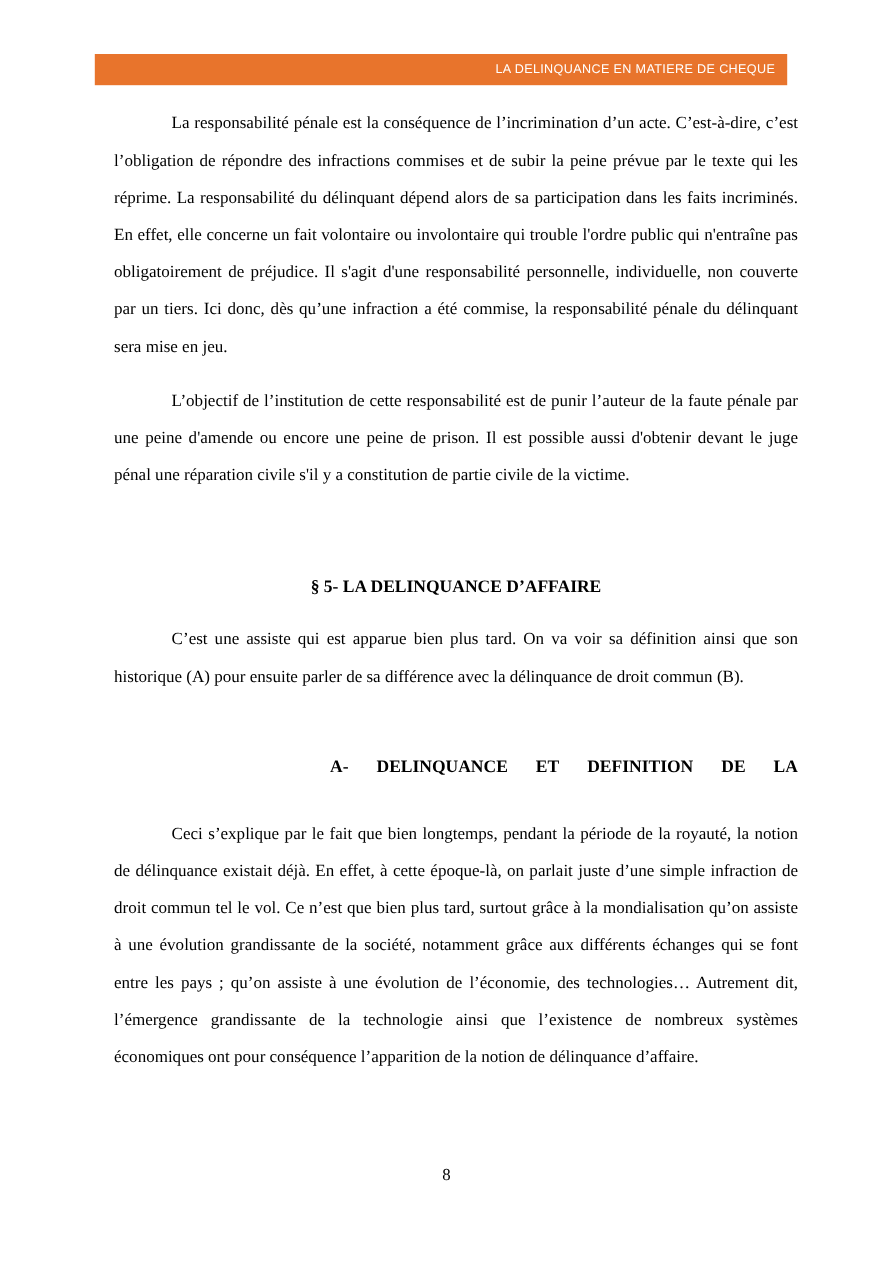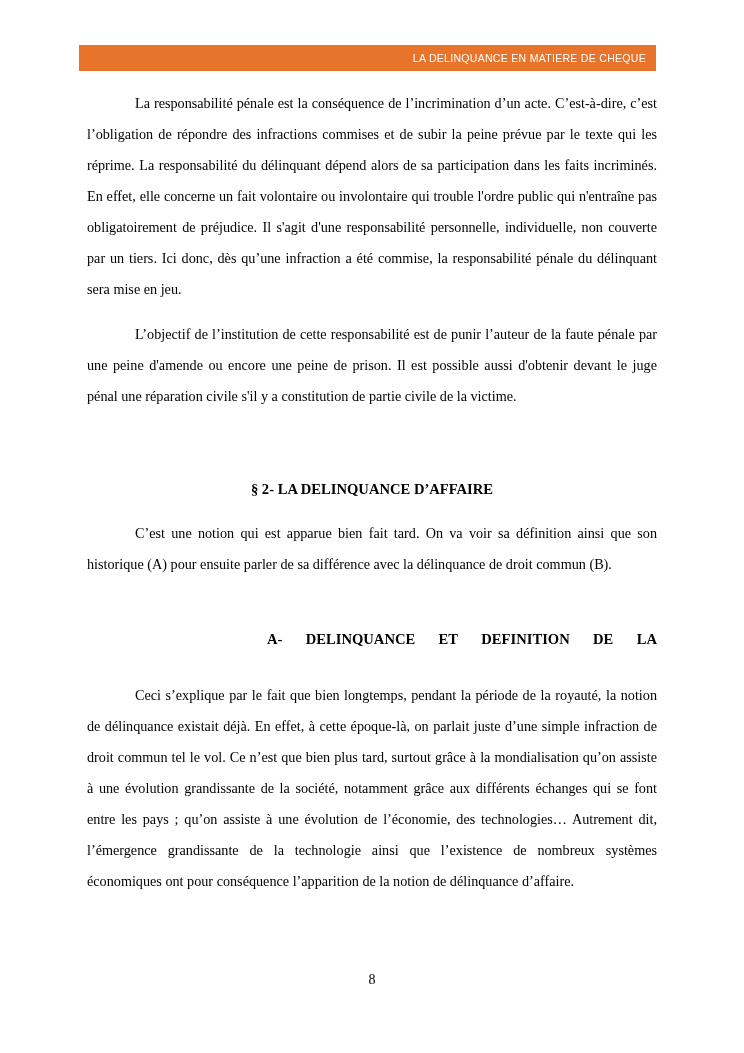--- a/index.html
+++ b/index.html
@@ -37,21 +37,21 @@
   .header-title {
     color: #ffffff;
     font-family: "Liberation Sans", sans-serif;
     font-size: 10.5px;
     letter-spacing: 0.3px;
     font-weight: normal;
   }
   .content {
     position: absolute;
     top: 88px;
-    left: 87px;
+    left: 95px;
     width: 570px;
   }
   p.body-text {
     margin: 0 0 0 0;
     text-align: justify;
     font-size: 14.2px;
     line-height: 31px;
     text-indent: 48px;
     font-family: "Liberation Serif", serif;
   }
@@ -104,25 +104,25 @@
   <div class="content">
 
     <p class="body-text">La responsabilité pénale est la conséquence de l’incrimination d’un acte. C’est-à-dire, c’est l’obligation de répondre des infractions commises et de subir la peine prévue par le texte qui les réprime. La responsabilité du délinquant dépend alors de sa participation dans les faits incriminés. En effet, elle concerne un fait volontaire ou involontaire qui trouble l'ordre public qui n'entraîne pas obligatoirement de préjudice. Il s'agit d'une responsabilité personnelle, individuelle, non couverte par un tiers. Ici donc, dès qu’une infraction a été commise, la responsabilité pénale du délinquant sera mise en jeu.</p>
 
     <div class="gap-small"></div>
 
     <p class="body-text">L’objectif de l’institution de cette responsabilité est de punir l’auteur de la faute pénale par une peine d'amende ou encore une peine de prison. Il est possible aussi d'obtenir devant le juge pénal une réparation civile s'il y a constitution de partie civile de la victime.</p>
 
     <div class="gap-large"></div>
 
-    <p class="heading-center">§ 2- LA DELINQUANCE D’AFFAIRE</p>
+    <p class="heading-center">§ 5- LA DELINQUANCE D’AFFAIRE</p>
 
     <div class="gap-small"></div>
 
-    <p class="body-text">C’est une notion qui est apparue bien fait tard. On va voir sa définition ainsi que son historique (A) pour ensuite parler de sa différence avec la délinquance de droit commun (B).</p>
+    <p class="body-text">C’est une assiste qui est apparue bien plus tard. On va voir sa définition ainsi que son historique (A) pour ensuite parler de sa différence avec la délinquance de droit commun (B).</p>
 
     <div class="gap-med"></div>
 
     <div class="heading-sub">
       <span class="spread">
         <span>A-</span>
         <span>DELINQUANCE</span>
         <span>ET</span>
         <span>DEFINITION</span>
         <span>DE</span>

